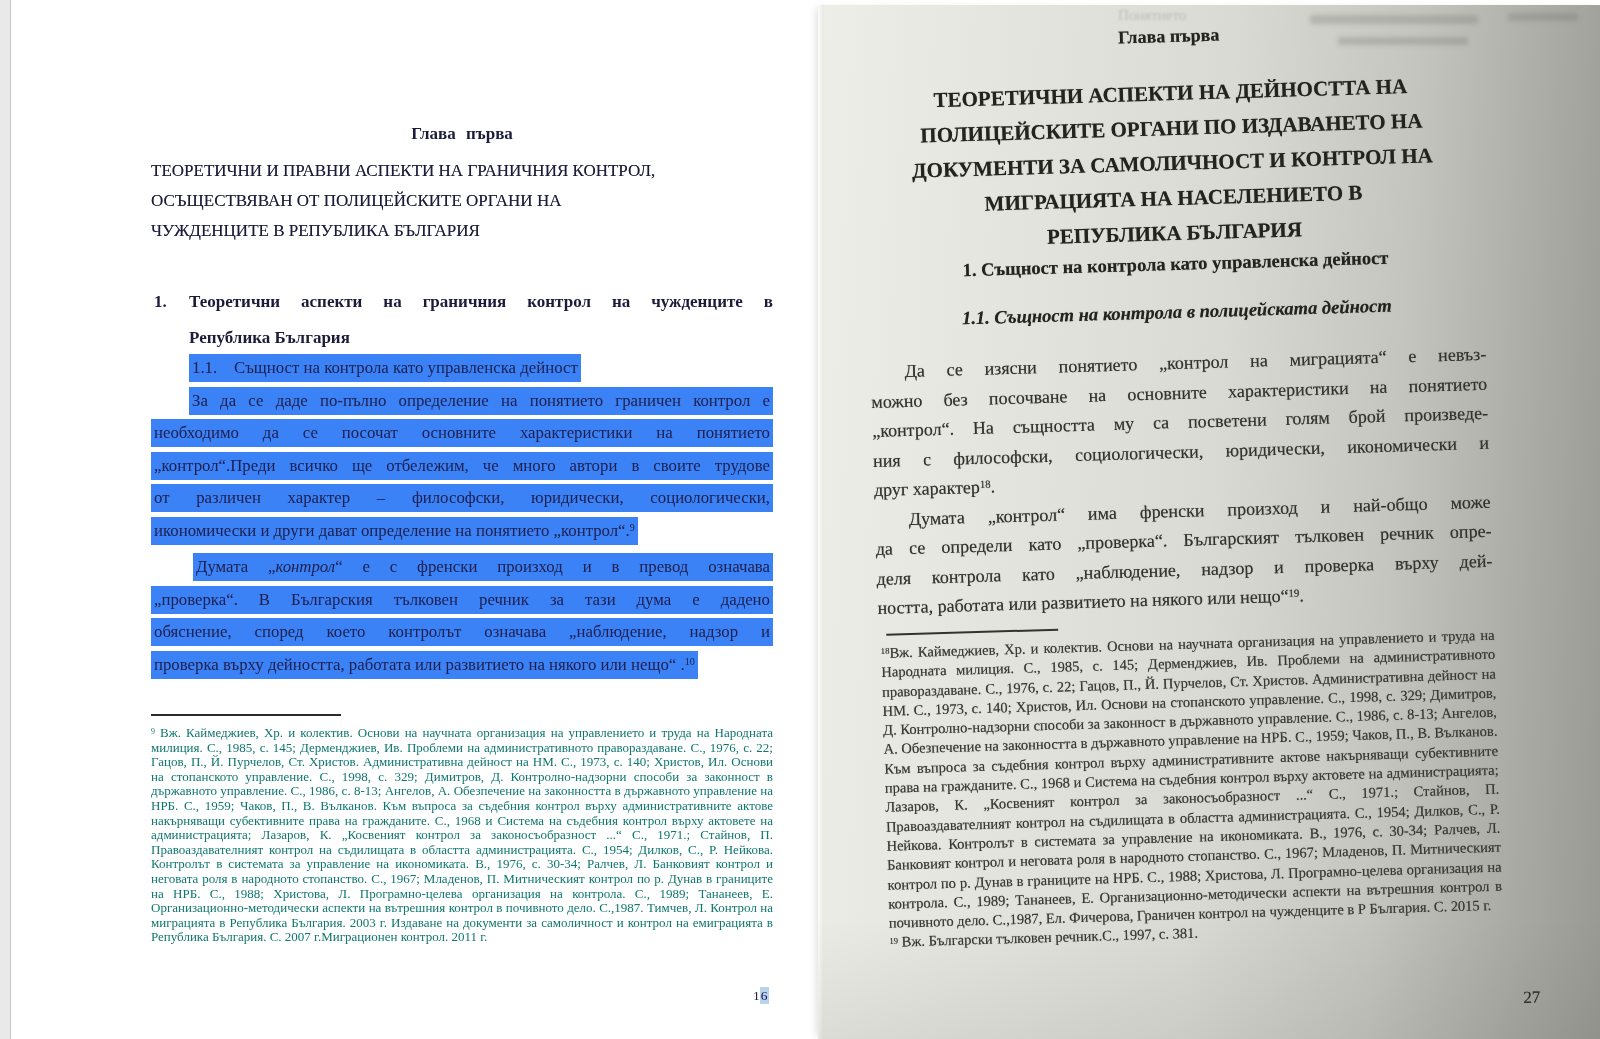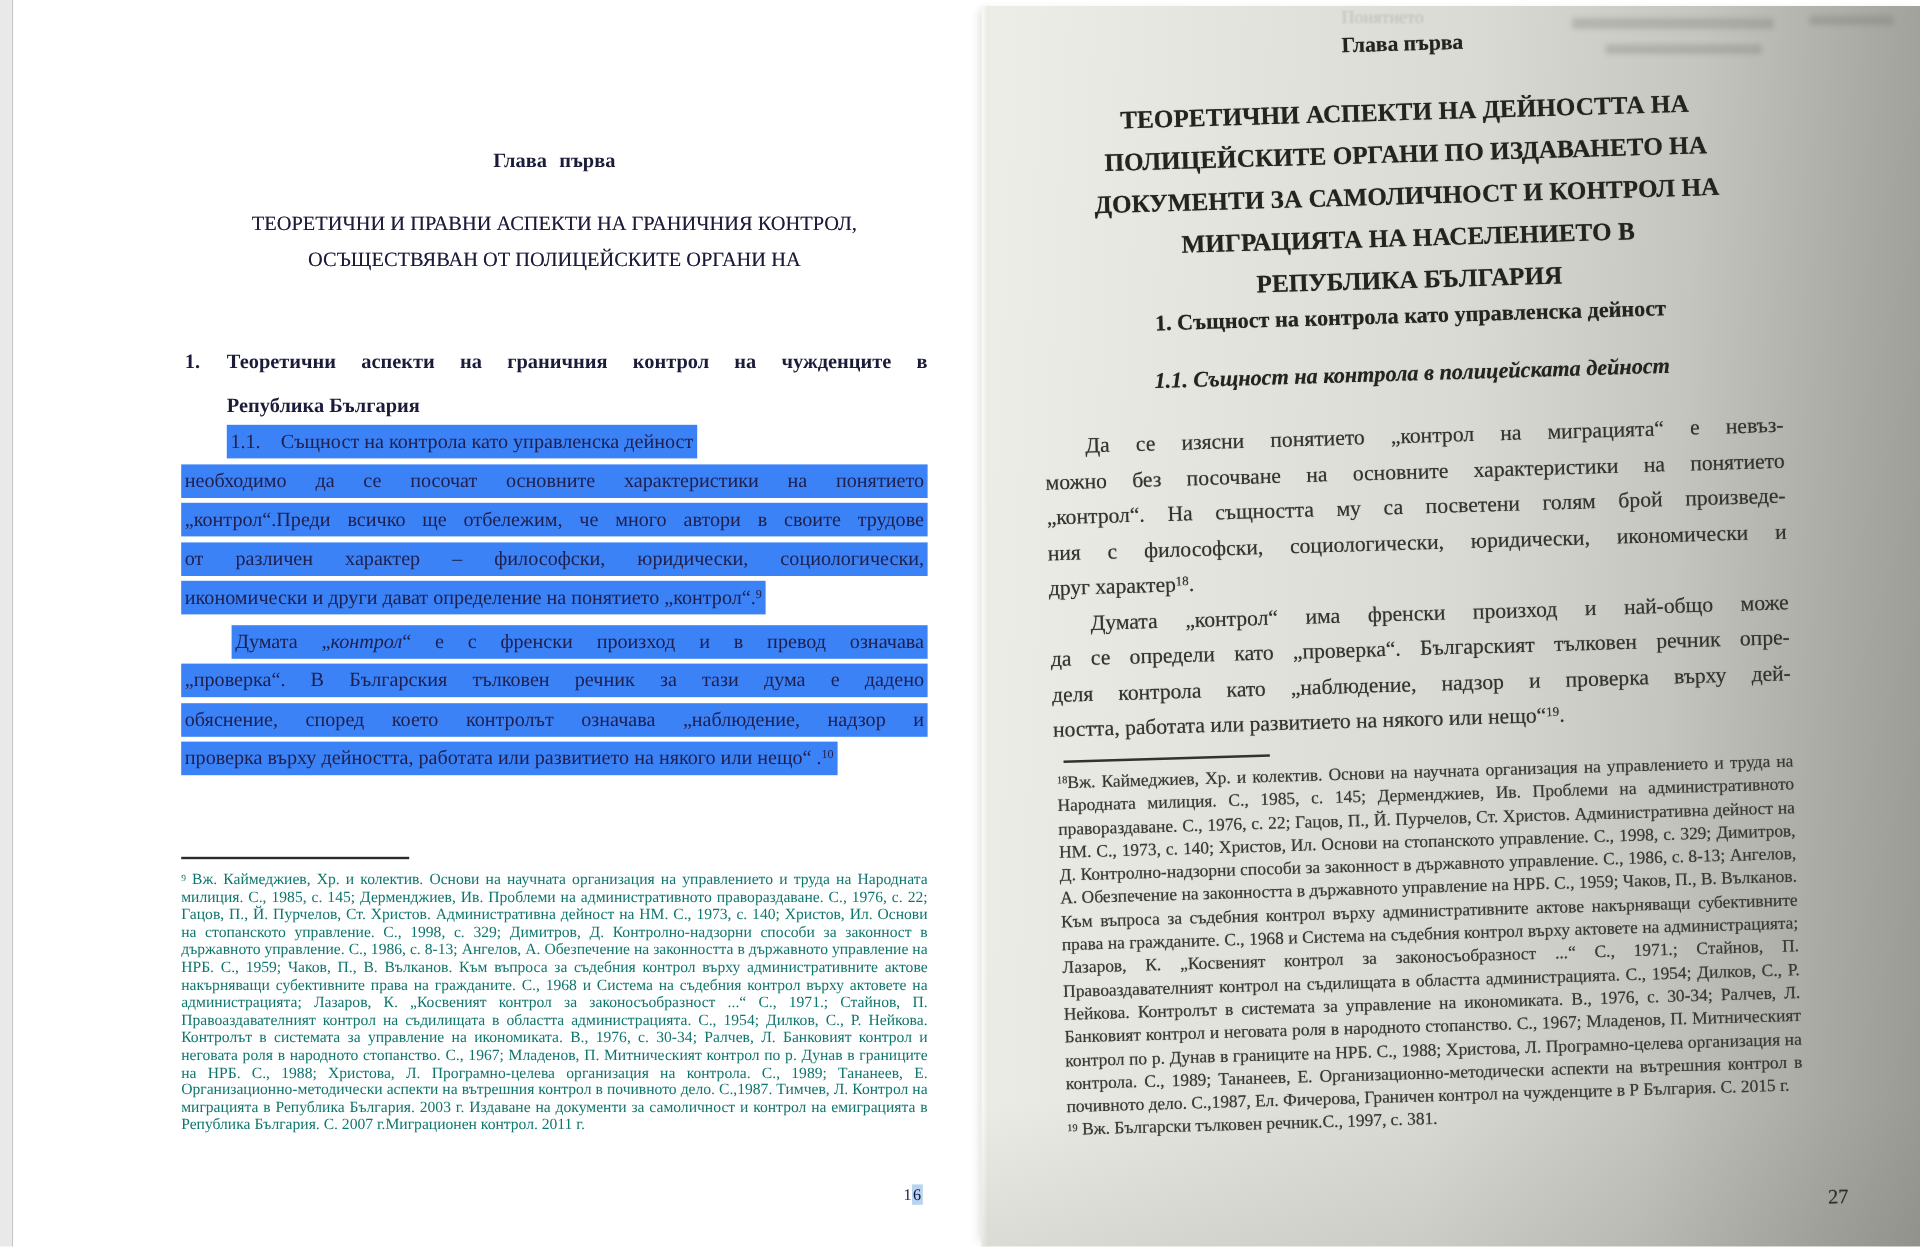--- a/index.html
+++ b/index.html
@@ -7,21 +7,21 @@
   #screen{
     position:relative;width:1600px;height:1039px;overflow:hidden;background:#ffffff;
     font-family:"Liberation Serif","DejaVu Serif",serif;
   }
   
   #viewer-edge{position:absolute;left:0;top:0;width:10px;height:1039px;background:#e9e9e9;border-right:1px solid #c7c7c7;}
 
   
   #left-page{position:absolute;left:11px;top:0;width:807px;height:1039px;background:#ffffff;color:#1e1e4e;}
   .lp-chapter{position:absolute;top:124px;left:140px;width:622px;text-align:center;font-weight:bold;font-size:17px;color:#1b1b3a;word-spacing:6px;}
-  .lp-title{position:absolute;top:172px;left:140px;width:622px;text-align:center;font-size:17px;line-height:30.2px;color:#1b1b3a;text-shadow:0 0 .4px rgba(27,27,58,.55);}
+  .lp-title{position:absolute;top:156px;left:140px;width:622px;font-size:17px;line-height:30.2px;color:#1b1b3a;text-shadow:0 0 .4px rgba(27,27,58,.55);}
   .lp-section{position:absolute;top:284px;left:140px;width:622px;font-weight:bold;font-size:17px;line-height:36px;color:#1b1b3a;}
   .lp-sec1{position:relative;padding-left:38px;text-align:justify;text-align-last:justify;}
   .lp-secnum{position:absolute;left:3px;top:0;}
   .lp-sec2{padding-left:38px;}
   .lp-body{position:absolute;top:352px;left:140px;width:622px;font-size:16.8px;color:#202050;}
   .lp-body .line{line-height:32.5px;text-align:justify;white-space:normal;}
   .line.j{text-align-last:justify;}
   .line.ml{margin-left:38px;}
   .line.gap{margin-top:4px;margin-left:42px;}
   .hl{background:#3b82f6;padding:4px 3px 5px;-webkit-box-decoration-break:clone;box-decoration-break:clone;}
@@ -68,30 +68,32 @@
 
 <div id="screen">
 
   <div id="viewer-edge"></div>
 
   <div id="left-page">
     <div class="lp-chapter">Глава първа</div>
     <div class="lp-title">
       <div>ТЕОРЕТИЧНИ И ПРАВНИ АСПЕКТИ НА ГРАНИЧНИЯ КОНТРОЛ,</div>
       <div>ОСЪЩЕСТВЯВАН ОТ ПОЛИЦЕЙСКИТЕ ОРГАНИ НА</div>
+      <div>ЧУЖДЕНЦИТЕ В РЕПУБЛИКА БЪЛГАРИЯ</div>
     </div>
     <div class="lp-section">
       <div class="lp-sec1">
         <span class="lp-secnum">1.</span>
         <span>Теоретични аспекти на граничния контрол на чужденците в</span>
       </div>
       <div class="lp-sec2">Република България</div>
     </div>
     <div class="lp-body">
         <div class="line ml"><span class="hl">1.1.&nbsp;&nbsp;&nbsp;&nbsp;Същност на контрола като управленска дейност</span></div>
+        <div class="line ml j"><span class="hl">За да се даде по-пълно определение на понятието граничен контрол е</span></div>
         <div class="line j"><span class="hl">необходимо да се посочат основните характеристики на понятието</span></div>
         <div class="line j"><span class="hl">„контрол“.Преди всичко ще отбележим, че много автори в своите трудове</span></div>
         <div class="line j"><span class="hl">от различен характер – философски, юридически, социологически,</span></div>
         <div class="line "><span class="hl">икономически и други дават определение на понятието „контрол“.<sup>9</sup></span></div>
         <div class="line ml j gap"><span class="hl">Думата „<i>контрол</i>“ е с френски произход и в превод означава</span></div>
         <div class="line j"><span class="hl">„проверка“. В Българския тълковен речник за тази дума е дадено</span></div>
         <div class="line j"><span class="hl">обяснение, според което контролът означава „наблюдение, надзор и</span></div>
         <div class="line "><span class="hl">проверка върху дейността, работата или развитието на някого или нещо“ .<sup>10</sup></span></div>
       </div>
     <div class="lp-fnsep"></div>

